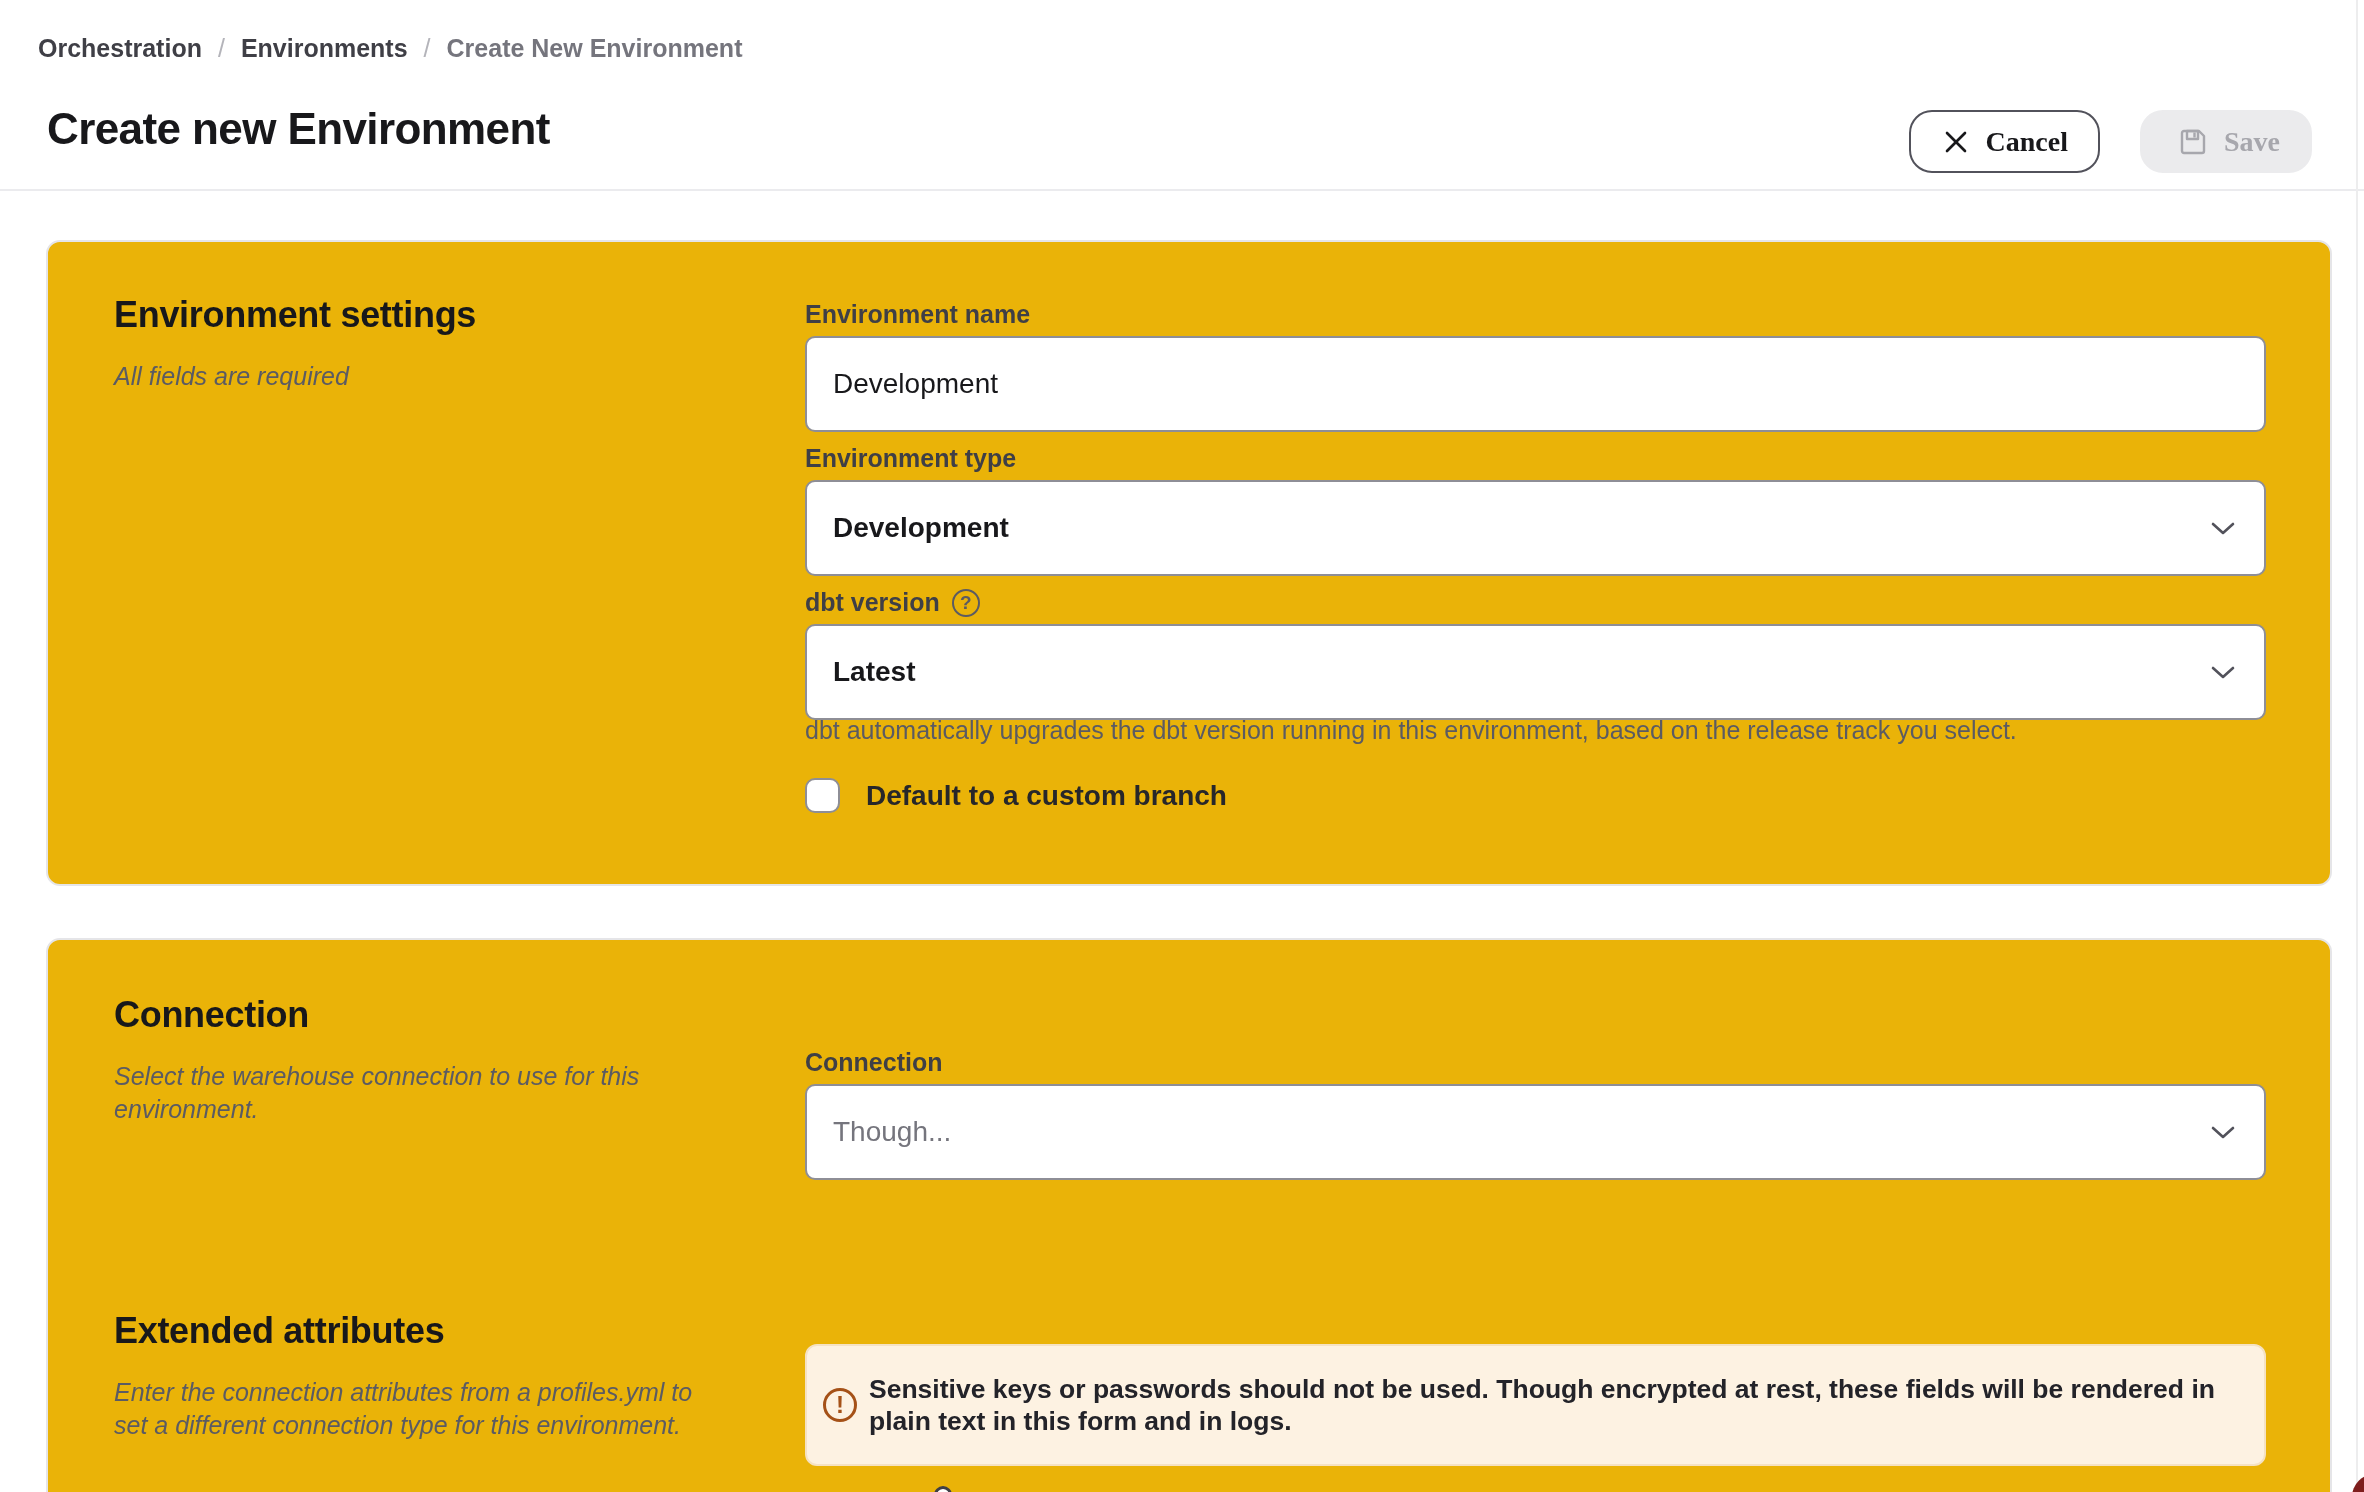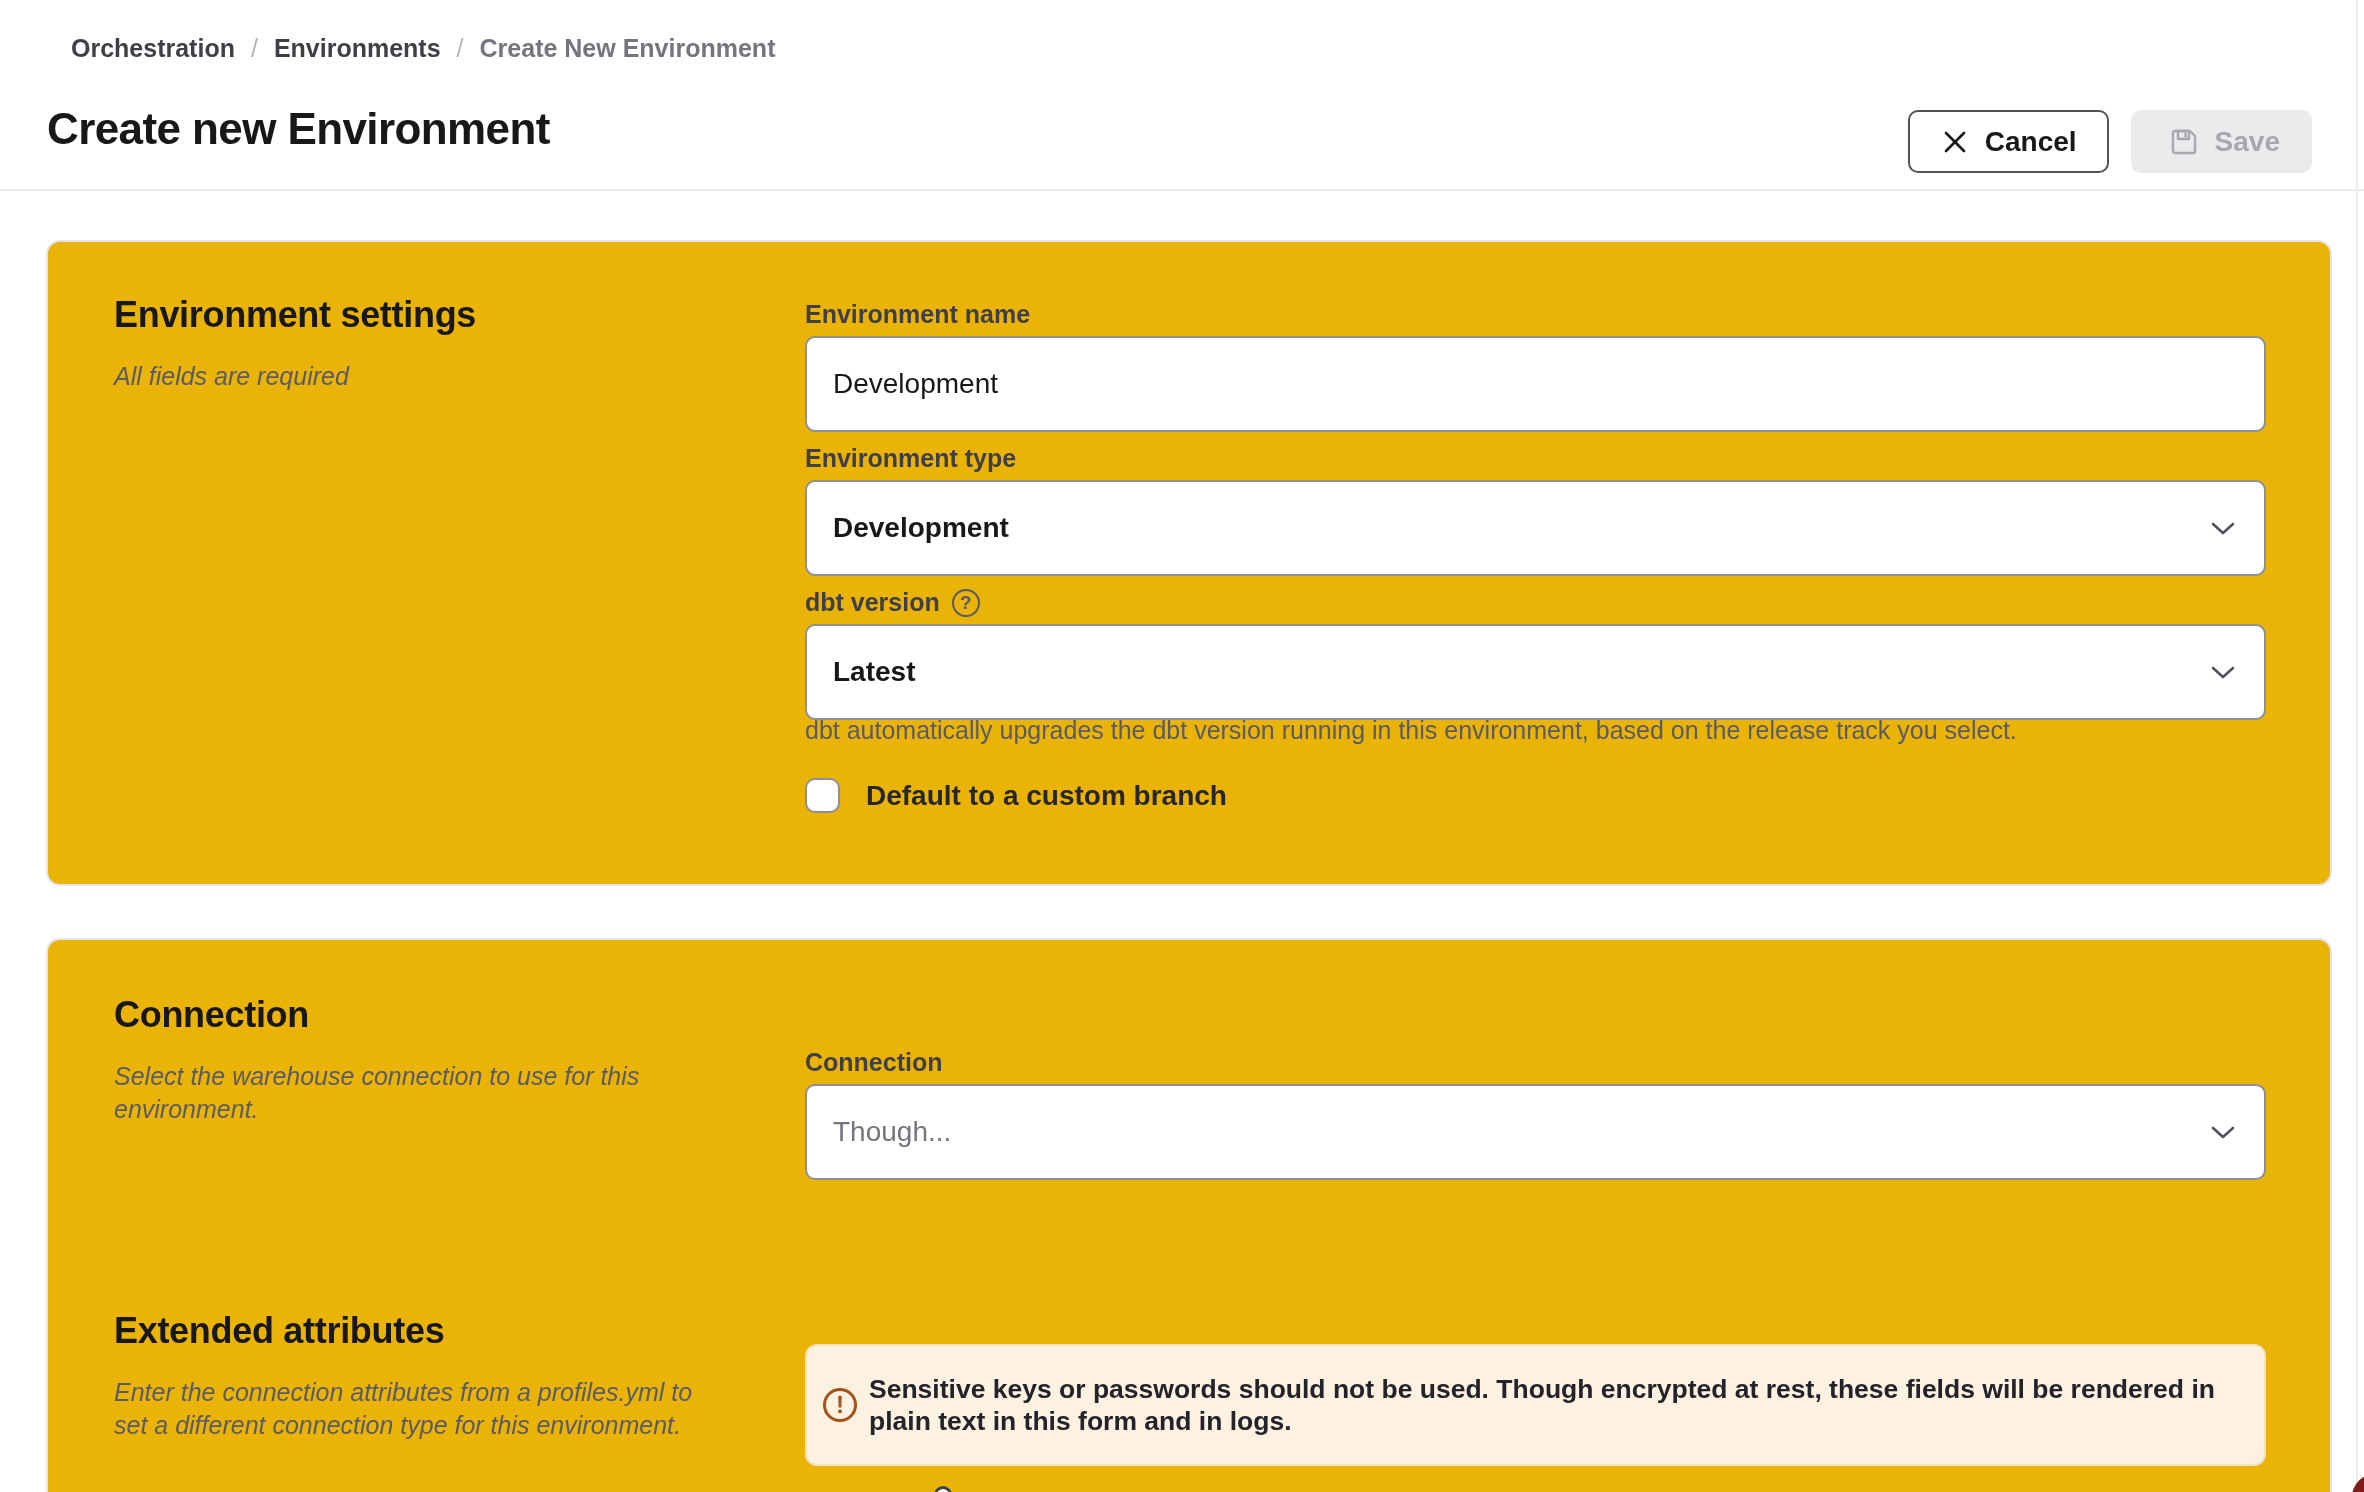--- a/index.html
+++ b/index.html
@@ -1,32 +1,32 @@
 <!DOCTYPE html>
 <html><head>
 <meta charset="utf-8">
 <style>
   * { margin:0; padding:0; box-sizing:border-box; }
   html,body { width:2364px; height:1492px; overflow:hidden; background:#ffffff;
     font-family:"Liberation Sans", sans-serif; color:#1f1f23; position:relative; }
 
   
-  .breadcrumb { position:absolute; left:71px; top:34px; font-size:25px; font-weight:600;
+  .breadcrumb { position:absolute; left:38px; top:34px; font-size:25px; font-weight:600;
     display:flex; align-items:center; gap:16px; }
   .crumb { color:#3f3f46; }
   .crumb.current { color:#75757d; }
   .crumb-sep { color:#b4b4ba; font-weight:400; }
 
   .page-title { position:absolute; left:47px; top:104px; font-size:44px; font-weight:700;
     color:#18181b; letter-spacing:-0.6px; }
 
   .header-actions { position:absolute; top:110px; right:52px; display:flex; gap:22px; }
-  .btn { height:63px; border-radius:10px; font-size:28px; font-weight:600;
+  .btn { height:63px; border-radius:23px; font-size:28px; font-weight:600;
     display:flex; align-items:center; gap:15px; padding:0 30px; cursor:pointer;
-    font-family:Liberation Sans, sans-serif; }
+    font-family:Liberation Serif, serif;margin-left:18px; }
   .btn-cancel { background:#ffffff; border:2px solid #52525b; color:#18181b; }
   .btn-save { background:#ebebed; border:2px solid #ebebed; color:#a7a7ad;padding-left:35px; }
   .btn svg { display:block; }
 
   .header-divider { position:absolute; left:0; top:189px; width:2364px; height:2px;
     background:#ebebee; }
 
   
   .card { position:absolute; left:46px; width:2286px; background:#eab308;
     border:2px solid #e5e5e8; border-radius:14px; }

